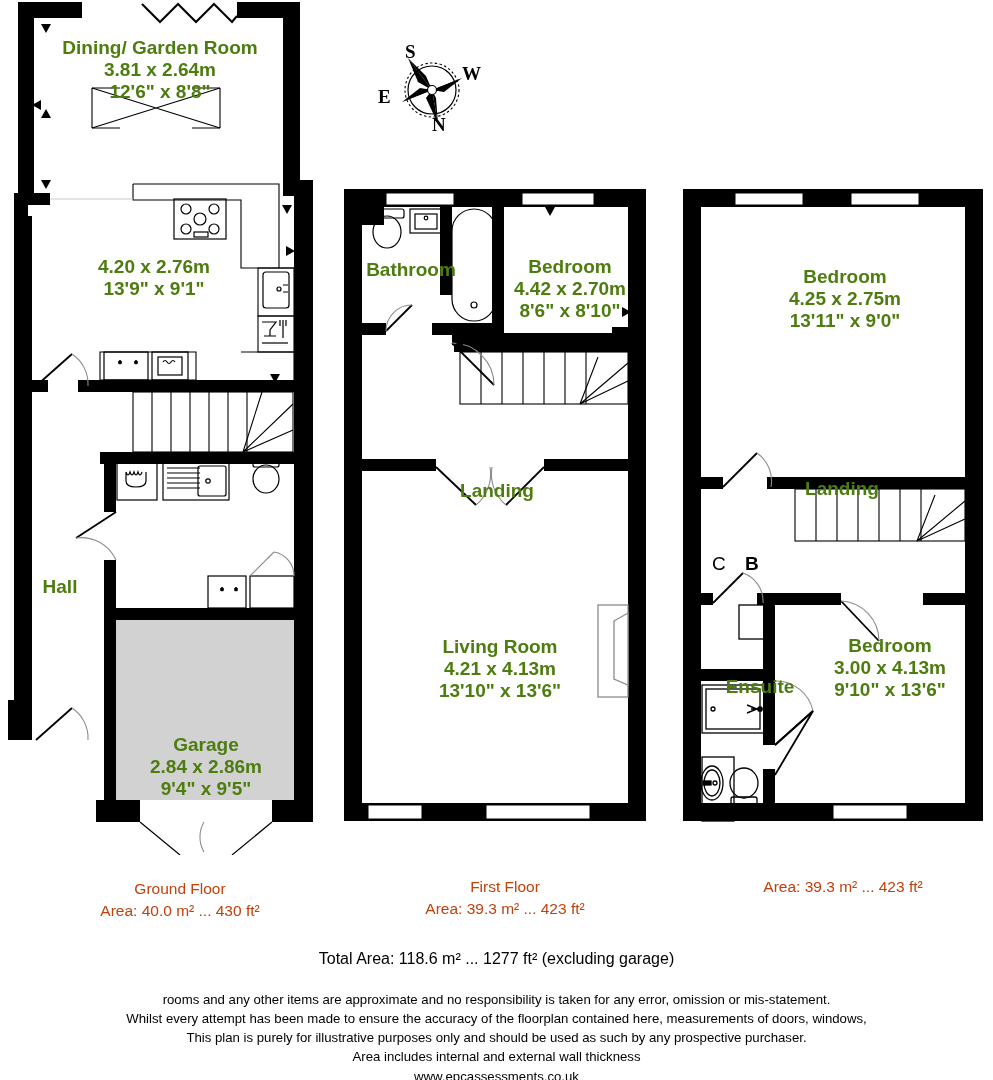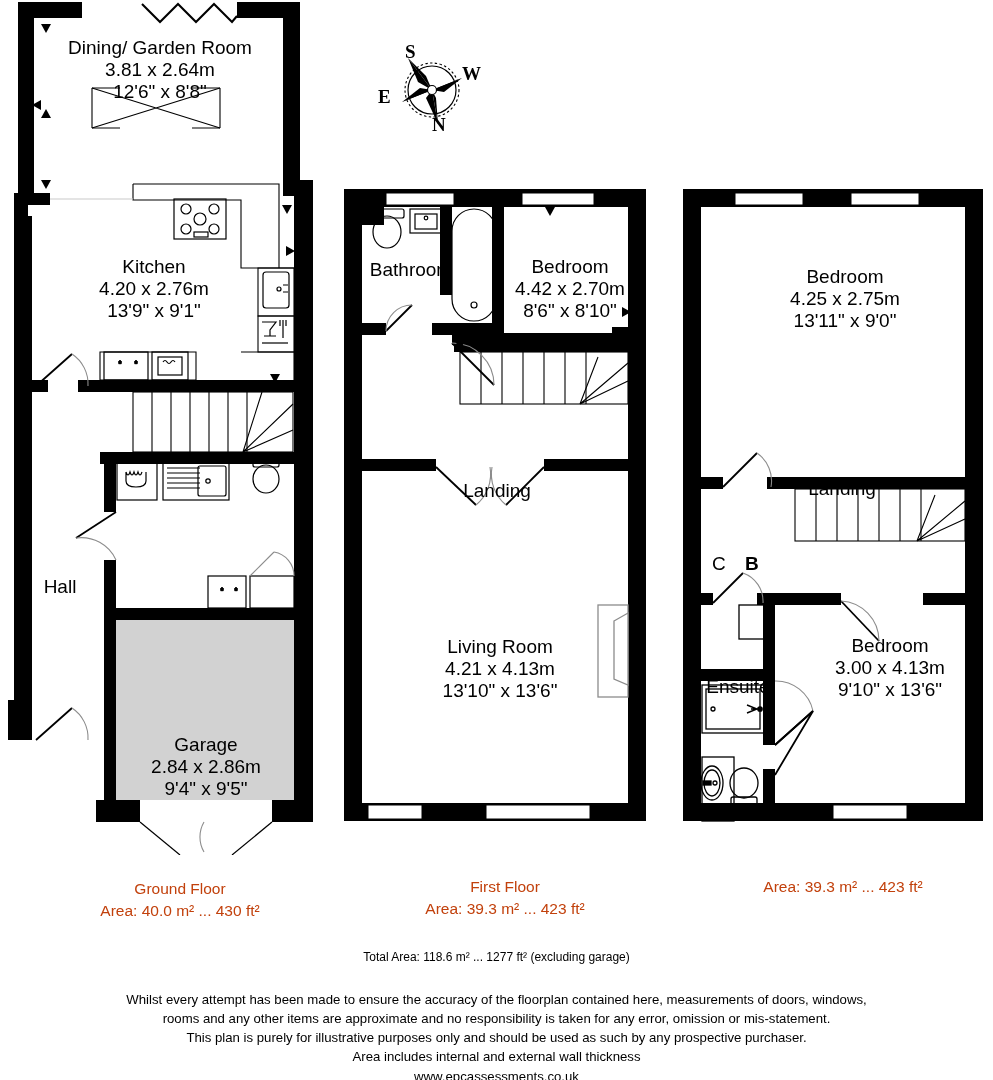--- a/index.html
+++ b/index.html
@@ -15,40 +15,41 @@
     overflow: hidden;
   }
   #stage { position: absolute; left:0; top:0; width: 993px; height: 1080px; }
 
   svg { display: block; }
 
   .fp-label {
     position: absolute;
     text-align: center;
     line-height: 1.16;
-    color: #000000;
+    color: #4d7c0f;
     white-space: nowrap;
     pointer-events: none;
+    font-weight: bold;
   }
   .room-name { font-size: 19px; }
   .room-dim  { font-size: 19px; text-align: center; }
   .plain-name { font-size: 19px; }
 
   .floor-caption {
     position: absolute;
     text-align: center;
     font-size: 15.5px;
     line-height: 1.45;
     color: #c2410c;
   }
   .total-area {
     position: absolute;
     width: 993px;
     text-align: center;
-    font-size: 12px;
+    font-size: 16px;
     color: #000;
   }
   .disclaimer {
     position: absolute;
     width: 993px;
     text-align: center;
     font-size: 13.2px;
     line-height: 1.45;
     color: #000;
   }
@@ -352,21 +353,20 @@
   <span class="compass-letter" style="left:378px; top:86px;">E</span>
   <span class="compass-letter" style="left:432px; top:114px;">N</span>
 
   <div class="fp-label" style="left:30px; top:37px; width:260px;">
     <div class="room-name">Dining/ Garden Room</div>
     <div class="room-dim">3.81 x 2.64m</div>
     <div class="room-dim">12'6" x 8'8"</div>
   </div>
 
   <div class="fp-label" style="left:30px; top:256px; width:248px;">
-    <div class="room-name">Kitchen</div>
     <div class="room-dim">4.20 x 2.76m</div>
     <div class="room-dim">13'9" x 9'1"</div>
   </div>
 
 
   <div class="fp-label plain-name" style="left:34px; top:576px; width:52px;">Hall</div>
 
   <div class="fp-label" style="left:108px; top:692px; width:196px;margin-top:42px;">
     <div class="room-name">Garage</div>
     <div class="room-dim">2.84 x 2.86m</div>
@@ -396,40 +396,40 @@
   </div>
 
   <div class="fp-label plain-name" style="left:790px; top:478px; width:104px;">Landing</div>
 
   <div class="fp-label" style="left:800px; top:635px; width:180px;">
     <div class="room-name">Bedroom</div>
     <div class="room-dim">3.00 x 4.13m</div>
     <div class="room-dim">9'10" x 13'6"</div>
   </div>
 
-  <div class="fp-label plain-name" style="left:698px; top:676px; width:80px;text-align:center;">Ensuite</div>
+  <div class="fp-label plain-name" style="left:720px; top:676px; width:80px;text-align:center;">Ensuite</div>
 
   <span class="cb-letter" style="left:712px; top:553px;">C</span>
   <span class="cb-letter bold" style="left:745px; top:553px;">B</span>
 
   <div class="floor-caption" style="left:30px; top:878px; width:300px;">
     <div>Ground Floor</div>
     <div>Area: 40.0 m² ... 430 ft²</div>
   </div>
   <div class="floor-caption" style="left:355px; top:876px; width:300px;">
     <div>First Floor</div>
     <div>Area: 39.3 m² ... 423 ft²</div>
   </div>
   <div class="floor-caption" style="left:693px; top:876px; width:300px;">
     <div>Area: 39.3 m² ... 423 ft²</div>
   </div>
 
   <div class="total-area" style="top:950px;">Total Area: 118.6 m² ... 1277 ft² (excluding garage)</div>
 
   <div class="disclaimer" style="top:990px;">
+    <div>rooms and any other items are approximate and no responsibility is taken for any error, omission or mis-statement.</div>
     <div>Whilst every attempt has been made to ensure the accuracy of the floorplan contained here, measurements of doors, windows,</div>
-    <div>rooms and any other items are approximate and no responsibility is taken for any error, omission or mis-statement.</div>
     <div>This plan is purely for illustrative purposes only and should be used as such by any prospective purchaser.</div>
     <div>Area includes internal and external wall thickness</div>
     <div>www.epcassessments.co.uk</div>
   </div>
 
 </div>
 
 </body></html>

